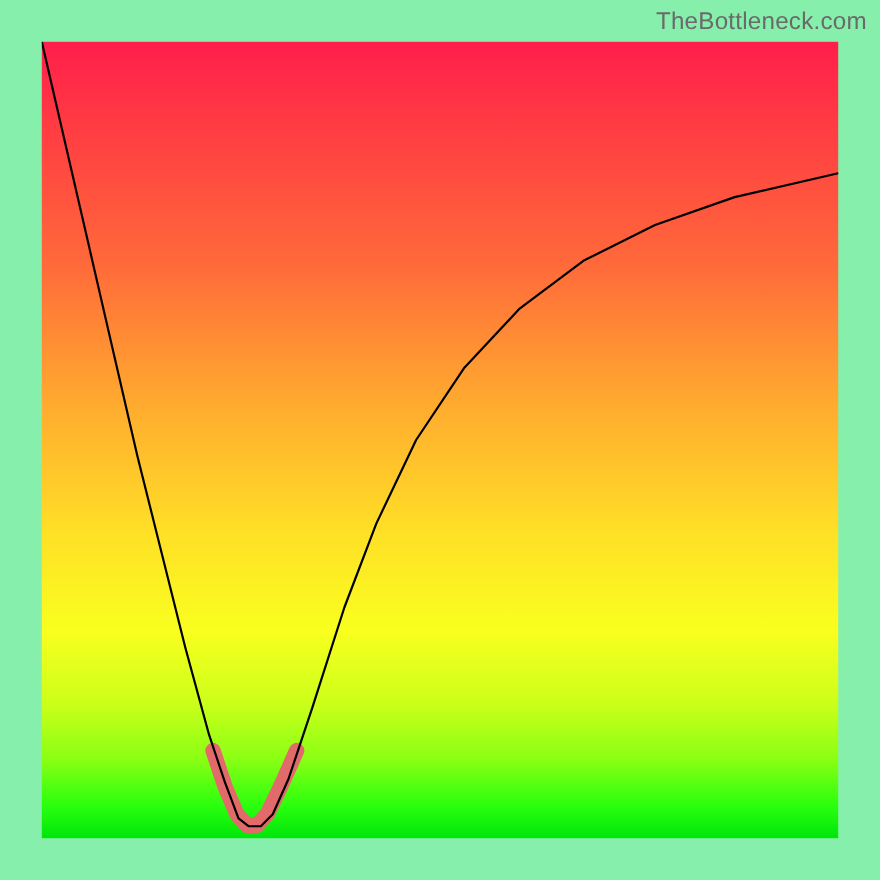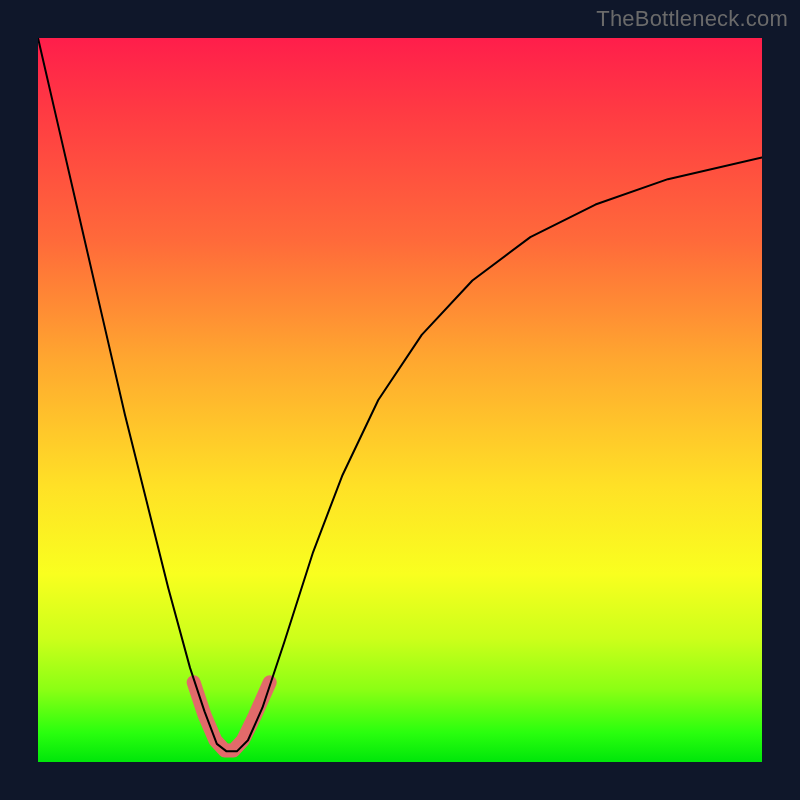--- a/index.html
+++ b/index.html
@@ -10,21 +10,21 @@
     background: #000;
     overflow: hidden;
     font-family: Arial, Helvetica, sans-serif;
   }
   .frame {
     position: absolute;
     left: 0;
     top: 0;
     width: 800px;
     height: 800px;
-    background: #0f172a;
+    background: #86efac;
   }
   .plot-area {
     position: absolute;
     left: 38px;
     top: 38px;
     width: 724px;
     height: 724px;
     
     background: linear-gradient(to bottom,
       #ff1e4b 0%,

